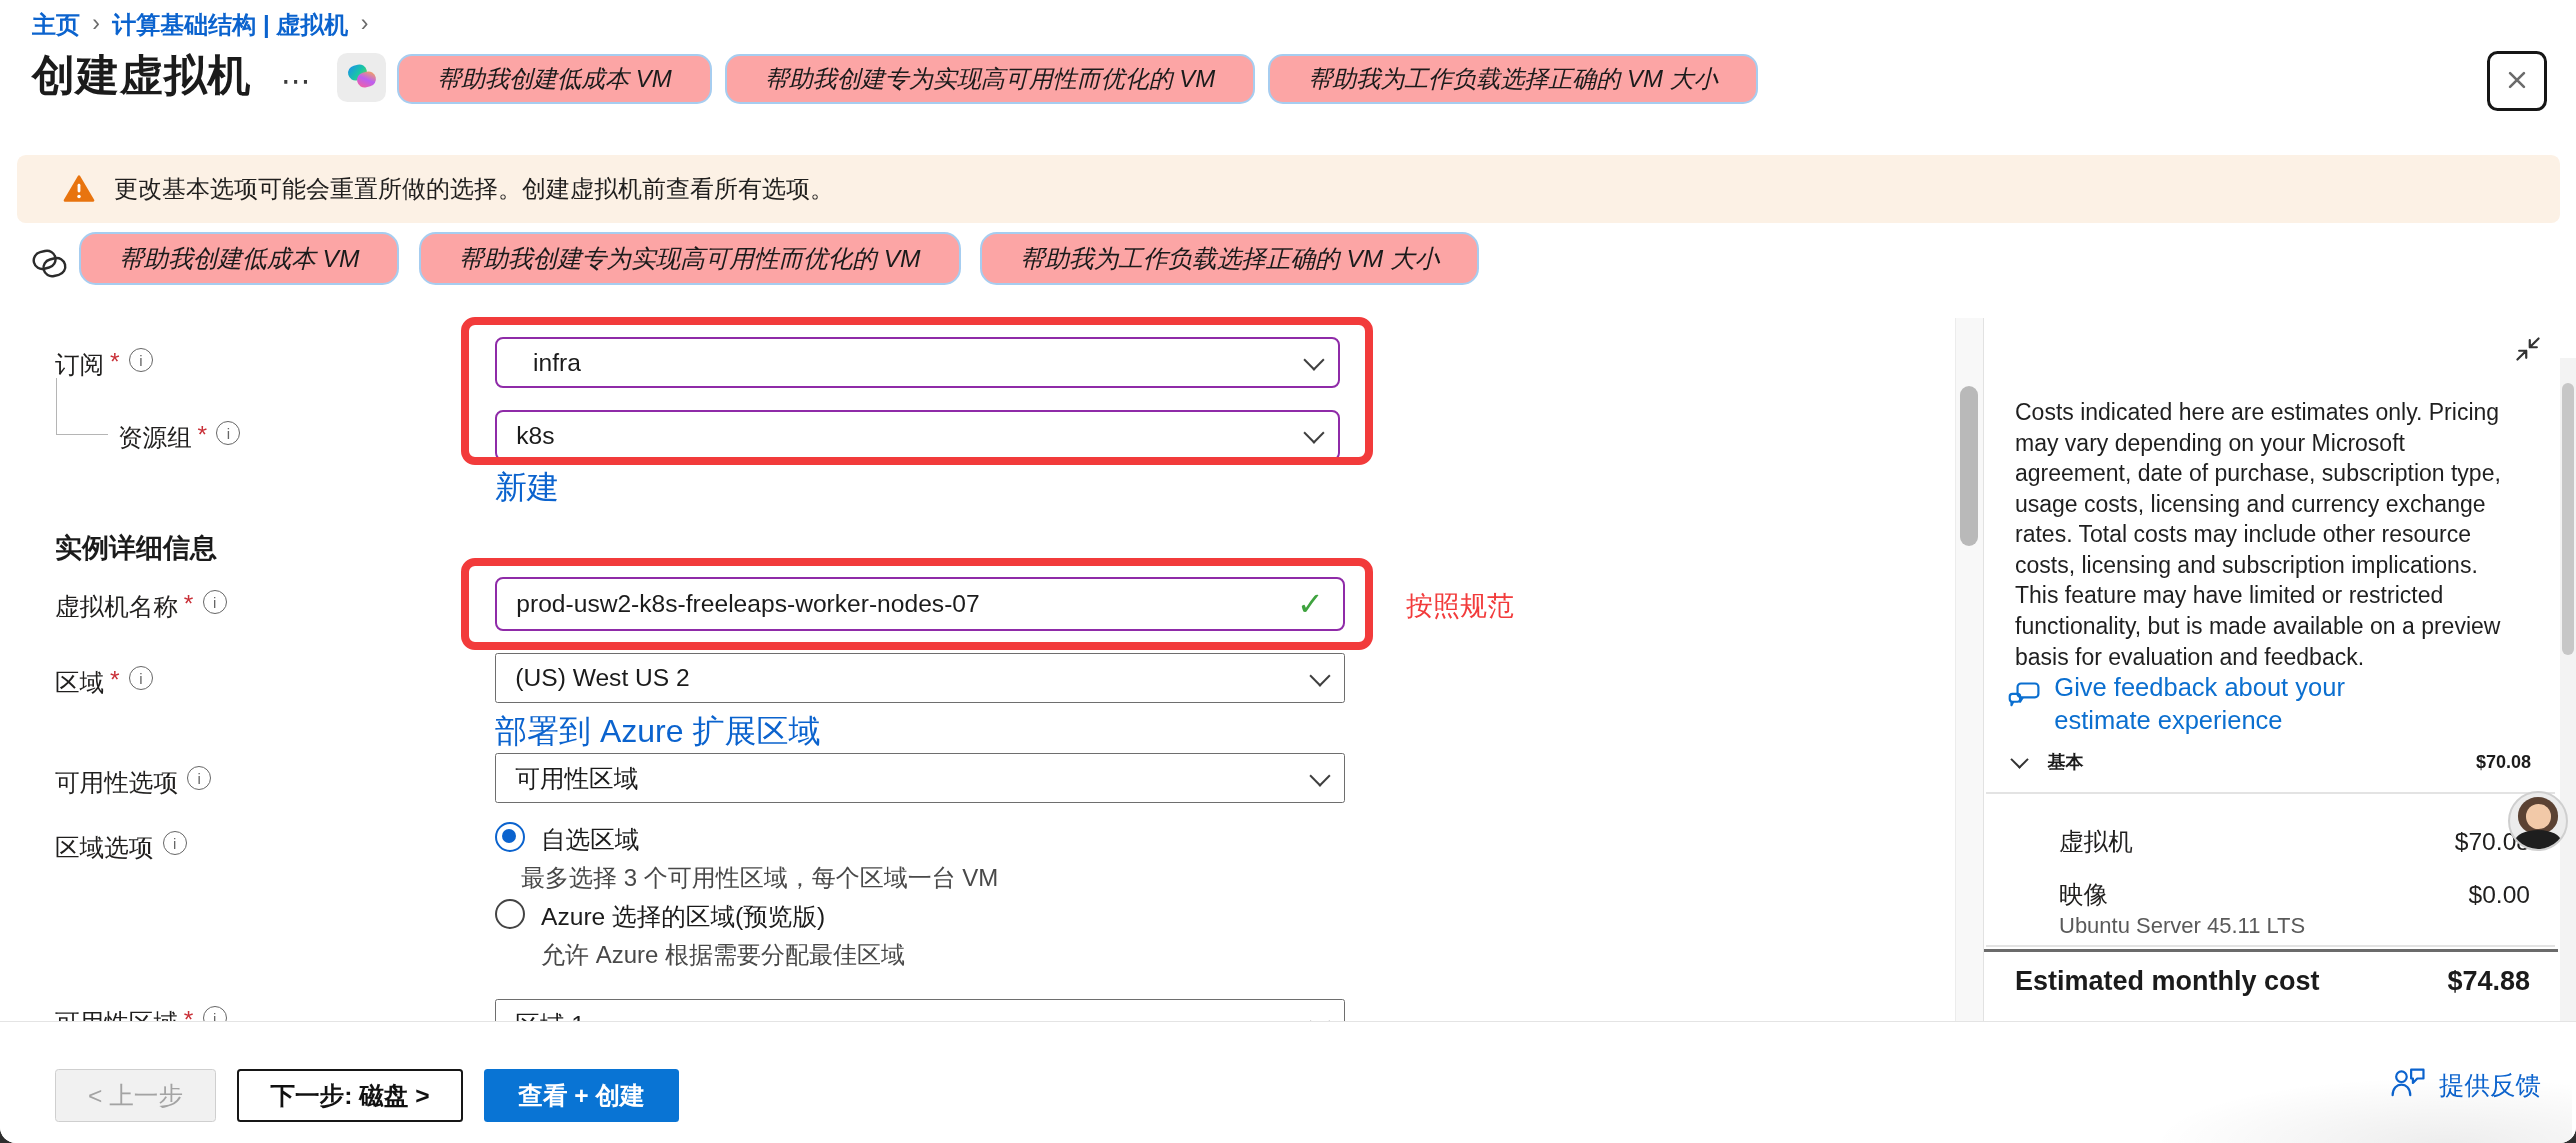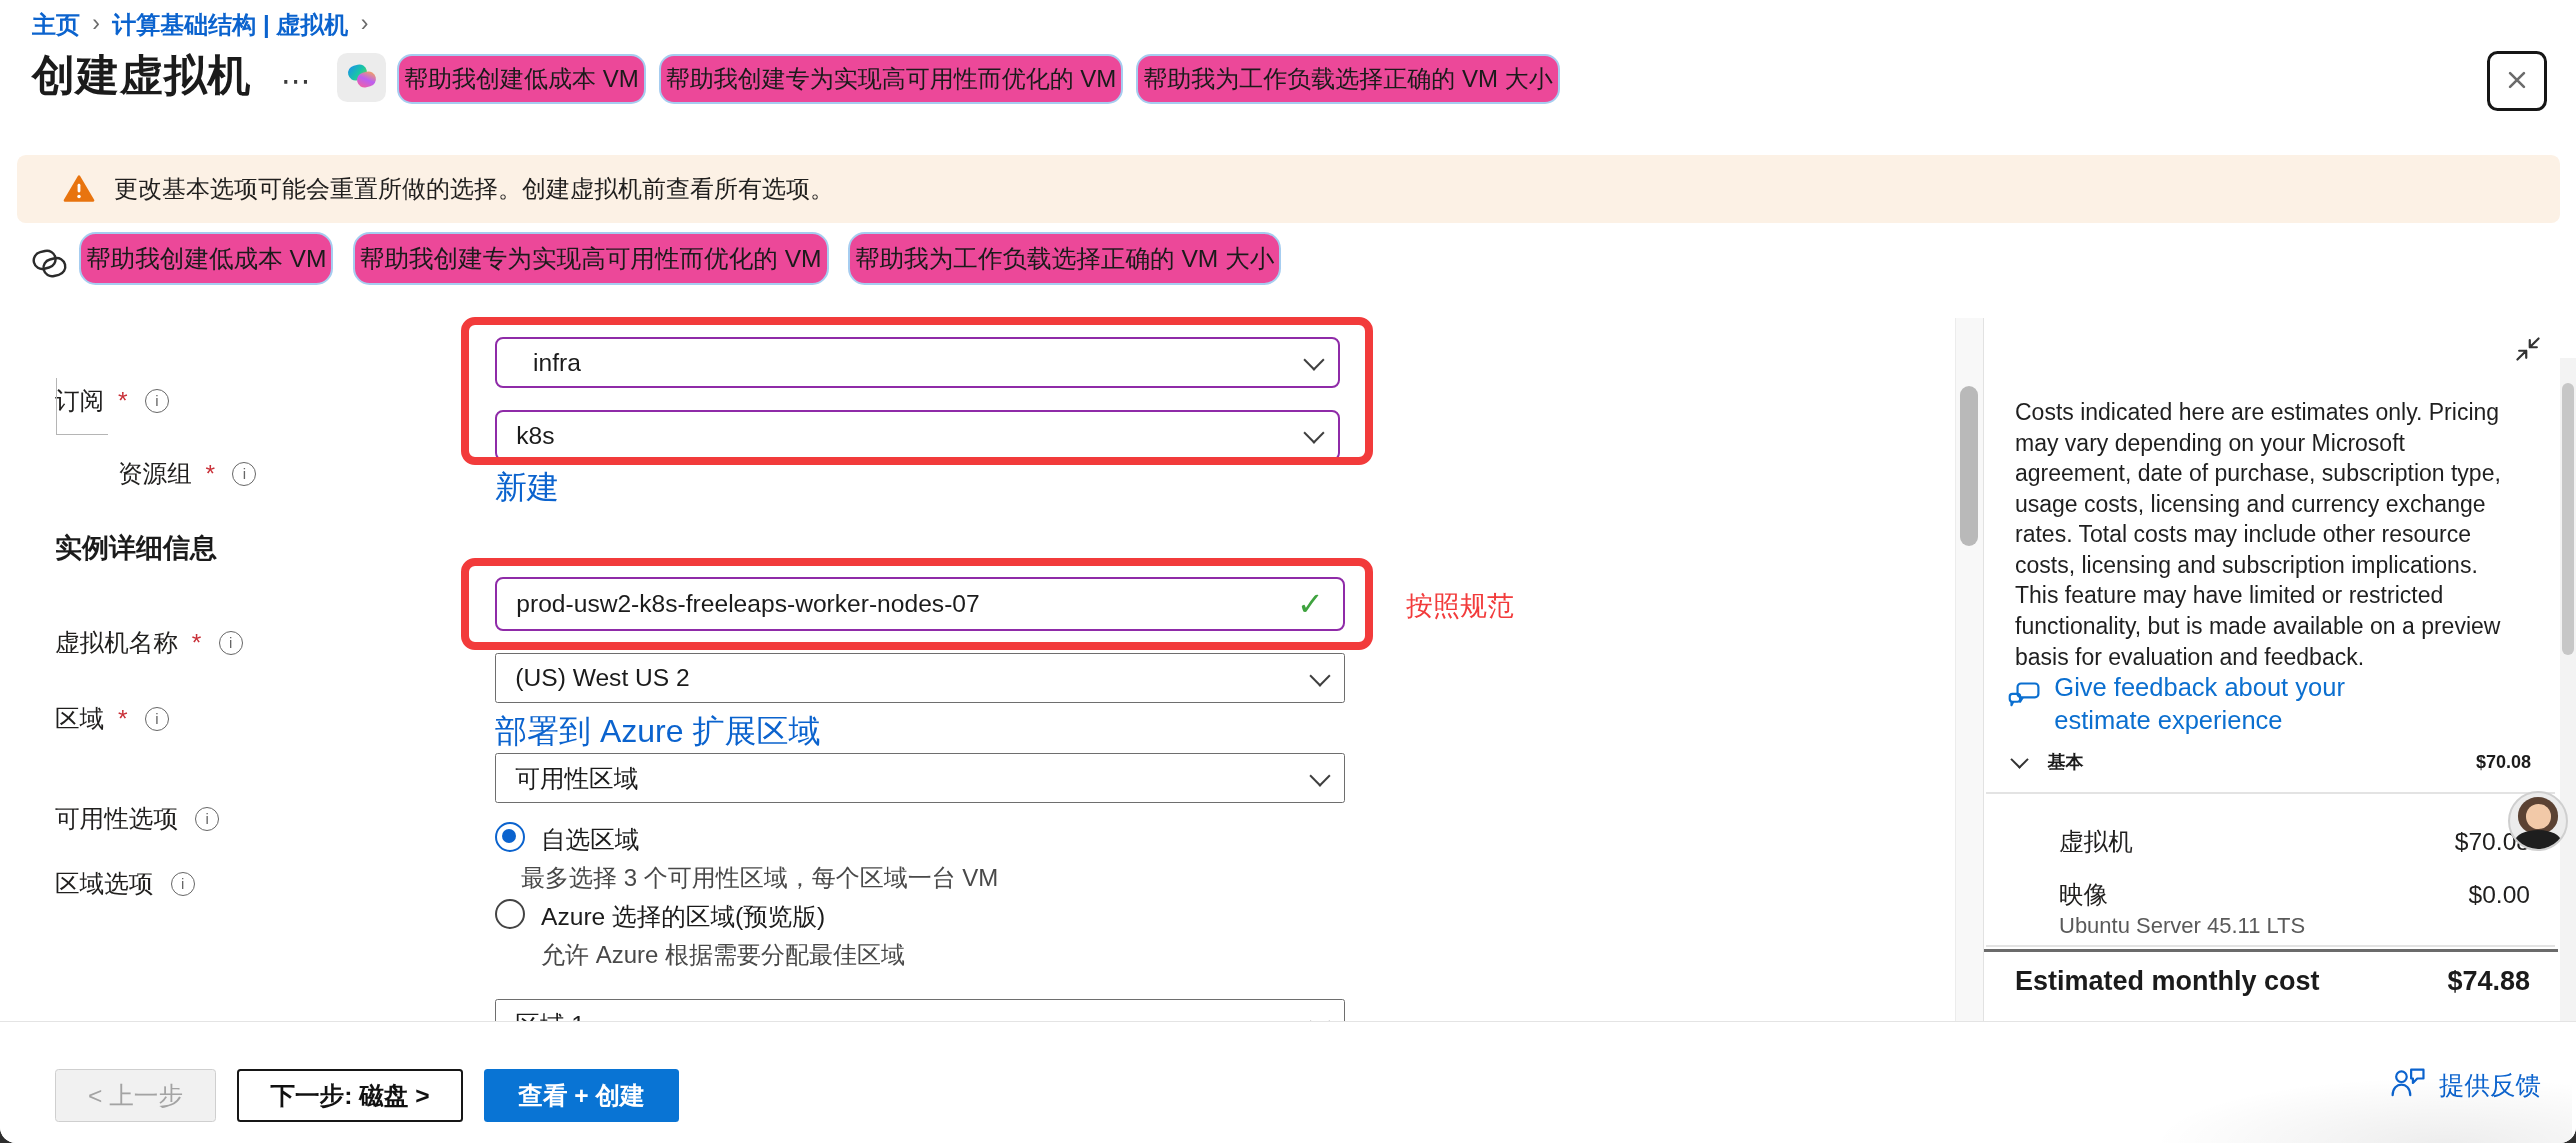--- a/index.html
+++ b/index.html
@@ -13,36 +13,36 @@
   .crumb-sep{color:#6b6b6b;font-size:23px;font-weight:400;transform:translateY(-0.9px);}
 
   
   .page-title{left:32px;top:47px;font-size:43px;font-weight:700;letter-spacing:0.9px;}
   .more-dots{left:281px;top:63px;font-size:30px;color:#3a3a3a;letter-spacing:3.5px;cursor:pointer;}
   .copilot-btn{left:337px;top:53px;width:49px;height:49px;border-radius:10.5px;background:#ececec;
                display:flex;align-items:center;justify-content:center;cursor:pointer;}
   .chips{display:flex;align-items:center;}
   .chips-row1{left:397px;top:54px;gap:13px;}
   .chips-row2{left:79px;top:232px;gap:19.3px;}
-  .chip{display:inline-flex;align-items:center;height:46px;padding:0 5px;background:#ec4899;
-        border:2.2px solid #a6cdf0;border-radius:15px;font-size:24px;color:#1b1b1b;white-space:nowrap;cursor:pointer;}
+  .chip{display:inline-flex;align-items:center;height:46px;padding:0 38px;background:#fca5a5;
+        border:2.2px solid #a6cdf0;border-radius:15px;font-size:24px;color:#1b1b1b;white-space:nowrap;cursor:pointer;font-style:italic;}
   .chips-row2 .chip{height:49px;border-radius:16.7px;font-size:24.6px;}
   .close-btn{left:2487px;top:51px;width:54px;height:54px;background:#fff;border:3.5px solid #161616;
              border-radius:10.5px;display:flex;align-items:center;justify-content:center;cursor:pointer;}
 
   
   .banner{left:16.7px;top:155px;width:2543px;height:68px;background:#fcf1e5;border-radius:8.8px;
           display:flex;align-items:center;padding-left:46px;box-sizing:border-box;gap:19.3px;}
   .warn-tri{width:32px;height:28px;position:relative;flex:none;}
   .banner-text{font-size:24px;color:#201f1e;}
 
   .row2-icon{left:30px;top:244px;}
 
   
-  .flabel{display:flex;align-items:center;gap:12px;font-size:24.6px;color:#201f1e;margin-top:36px;}
+  .flabel{display:flex;align-items:flex-start;gap:4px;font-size:24.6px;color:#201f1e;}
   .star{color:#c93038;font-size:24.6px;margin-left:1.8px;}
   .info{width:22px;height:22px;border:1.8px solid #666;border-radius:50%;display:inline-flex;align-items:center;
         justify-content:center;font-size:15px;color:#666;flex:none;margin-left:5.3px;cursor:pointer;}
   .info::after{content:"i";}
   .connector{left:56px;top:378px;width:51px;height:56px;border-left:1.8px solid #b5b5b5;border-bottom:1.8px solid #b5b5b5;}
 
   .dd{display:flex;align-items:center;justify-content:space-between;background:#fff;box-sizing:border-box;
       padding:0 19.3px;font-size:24.6px;color:#1b1b1b;cursor:pointer;}
   .dd-gray{border:1.8px solid #6e6e6e;border-radius:2.6px;}
   .dd-purple{border:2.6px solid #8f2ba8;border-radius:8px;}

